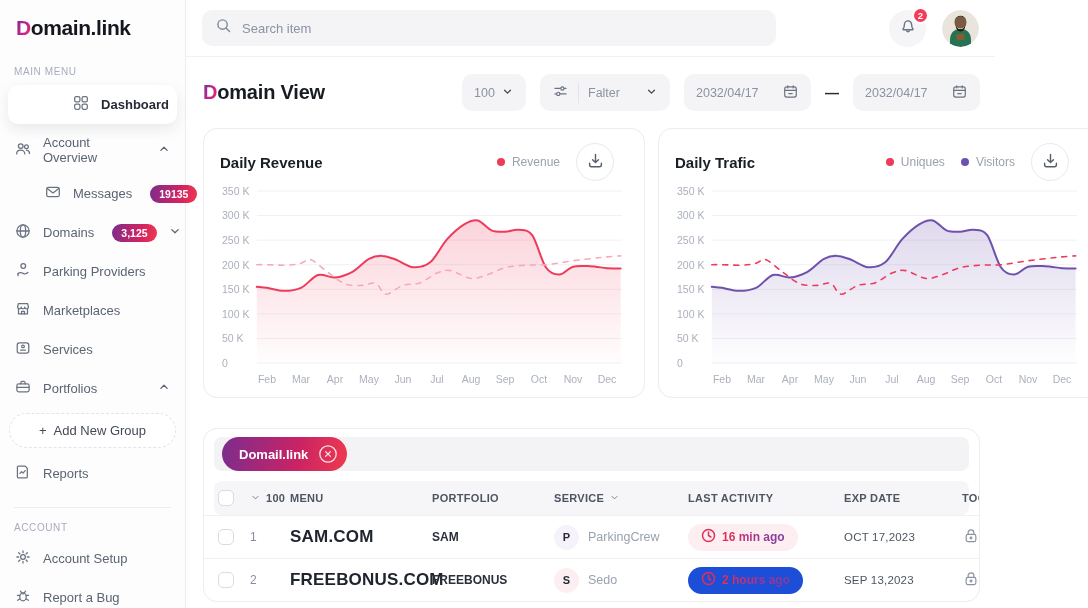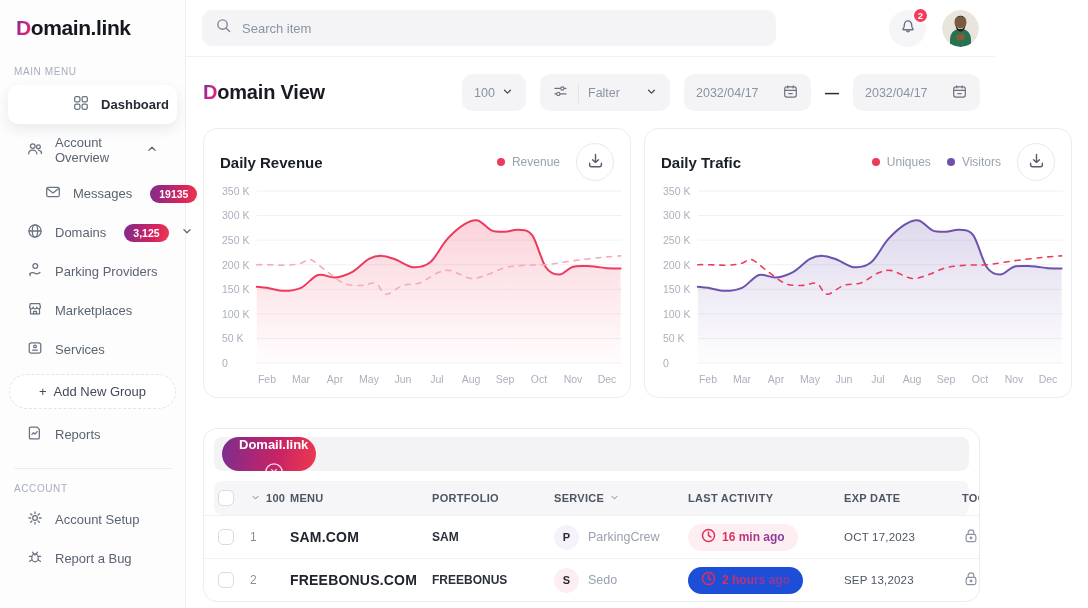--- a/index.html
+++ b/index.html
@@ -6,21 +6,21 @@
   html,body { width:1088px; height:608px; overflow:hidden; background:#fff;
     font-family:"Liberation Sans", sans-serif; color:#20242e; }
   .app { display:flex; width:995px; height:608px; }
 
   
   .sidebar { width:186px; flex:none; background:#fdfdfe; border-right:1px solid #ededf1; padding-top:14px; }
   .logo { padding:2px 16px 16px; font-size:21px; font-weight:800; letter-spacing:-.4px; color:#15171e; }
   .grad-text { background:linear-gradient(115deg,#7b2d8e 5%,#c2258f 55%,#ee2a5b 95%);
     -webkit-background-clip:text; background-clip:text; color:transparent; }
   .menu-label { font-size:10px; color:#a7adbb; letter-spacing:.6px; padding:10px 14px 6px; }
-  .nav-item { display:flex; align-items:center; gap:11px; padding:9px 26px; color:#5b6472;
+  .nav-item { display:flex; align-items:center; gap:11px; padding:9px 14px; color:#5b6472;
     font-size:13px; cursor:pointer; }
   .nav-item svg { flex:none; stroke:#6b7380; fill:none; stroke-width:1.4; stroke-linecap:round; stroke-linejoin:round; }
   .nav-item.active { background:#fff; margin:2px 8px; padding:9px 8px; border-radius:10px;
     box-shadow:0 5px 14px rgba(23,28,38,.09); color:#262b35; font-weight:700;justify-content:flex-end; }
   .nav-item.sub { padding-left:44px; }
   .pill-badge { background:linear-gradient(100deg,#7b2d8e 0%,#d6225f 65%,#ee3a4f 100%);
     color:#fff; font-size:10.5px; font-weight:700; border-radius:11px; padding:3px 9px; margin-left:7px; }
   .chev-right { margin-left:auto; }
   .add-group { margin:5px 9px 6px; height:35px; border:1.5px dashed #e3e4ea; border-radius:18px; background:#fff;
     display:flex; align-items:center; justify-content:center; gap:7px; color:#434a57; font-size:13px; cursor:pointer; }
@@ -51,48 +51,48 @@
     color:#8a93a3; font-size:12.5px; cursor:pointer; }
   .ctl svg { stroke:#6b7380; fill:none; stroke-width:1.4; stroke-linecap:round; stroke-linejoin:round; flex:none; }
   .ctl.pagesize { width:64px; padding:0 12px; justify-content:space-between; }
   .ctl.filter { width:130px; padding:0 12px; gap:9px; }
   .v-div { width:1px; height:20px; background:#e2e4ea; }
   .ctl.date { width:127px; padding:0 12px; justify-content:space-between; }
   .date-sep { color:#2a2e38; font-weight:700; font-size:14px; }
 
   
   .charts-row { display:flex; gap:13px; }
-  .chart-card { flex:1; height:270px; border:1px solid #ececf1; border-radius:14px; padding:12px 6px 0 16px; background:#fff; }
+  .chart-card { flex:1; height:270px; border:1px solid #ececf1; border-radius:14px; padding:12px 20px 0 16px; background:#fff; }
   .chart-head { display:flex; align-items:center; height:42px; padding-right:10px; }
   .chart-title { font-size:15px; font-weight:700; color:#1a1e26; }
   .legend { margin-left:auto; display:flex; align-items:center; gap:16px; }
   .legend-item { display:flex; align-items:center; gap:7px; font-size:12px; color:#9aa2ae;text-align:right; }
   .legend-dot { width:8px; height:8px; border-radius:50%; }
   .dl-btn { width:38px; height:38px; border:1px solid #e9e9ef; border-radius:50%; background:#fff; margin-left:16px;
     display:flex; align-items:center; justify-content:center; cursor:pointer; }
   .dl-btn svg { stroke:#565e6b; fill:none; stroke-width:1.5; stroke-linecap:round; stroke-linejoin:round; }
   svg.chart text { font-family:"Liberation Sans", sans-serif; font-size:10.5px; fill:#abb0bc; }
 
   
   .table-card { margin-top:30px; border:1px solid #ececf1; border-radius:14px; background:#fff; overflow:hidden; }
   .tag-bar { margin:8px 10px 10px; height:34px; background:#f3f3f6; border-radius:8px; display:flex; align-items:center; }
   .filter-tag { height:34px; margin-left:8px; display:inline-flex; align-items:center; gap:9px; padding:0 8px 0 17px;
     border-radius:17px; background:linear-gradient(100deg,#7b2d8e 0%,#c92364 60%,#ee3a4f 100%);
-    color:#fff; font-size:13px; font-weight:700; cursor:pointer;flex-direction:column; }
+    color:#fff; font-size:13px; font-weight:700; cursor:pointer; }
   .tag-x { width:22px; height:22px; flex:none; cursor:pointer; }
   .tgrid { display:grid; grid-template-columns:32px 40px 142px 122px 134px 156px 118px 1fr; align-items:center; }
   .thead { margin:0 10px; padding-left:4px; height:34px; background:#f6f6f9; border-radius:8px;
     font-size:11px; font-weight:700; color:#4d5563; letter-spacing:.3px; }
   .thead .hcell { display:flex; align-items:center; gap:5px; }
   .thead svg { stroke:#6b7380; fill:none; stroke-width:1.6; stroke-linecap:round; stroke-linejoin:round; }
   .trow { padding-left:14px; height:43px; border-top:1px solid #f1f1f4; font-size:12px; }
   .trow:first-of-type { border-top:none; }
   .cb { width:16px; height:16px; border:1.5px solid #d8dbe2; border-radius:5px; background:#fff; cursor:pointer; }
   .rnum { color:#868e9c; }
-  .rname { font-weight:700; color:#20242e; font-size:14px; letter-spacing:.2px; }
+  .rname { font-weight:700; color:#20242e; font-size:17px; letter-spacing:.2px; }
   .rport { font-weight:600; color:#2a2f39; }
   .svc { display:flex; align-items:center; gap:9px; }
   .svc-initial { width:25px; height:25px; border-radius:50%; display:flex; align-items:center; justify-content:center;
     font-size:11px; font-weight:700; color:#262b35; }
   .svc-initial.p { background:#f6f2fb; }
   .svc-initial.s { background:#fdeff1; }
   .svc-name { color:#9aa2ae; font-size:12.5px; }
   .act-pill { display:inline-flex; align-items:center; gap:6px; height:27px; border-radius:14px; padding:0 13px; }
   .act-pill svg { stroke:#e0305a; fill:none; stroke-width:1.4; stroke-linecap:round; stroke-linejoin:round; flex:none; }
   .act-pill .act-text { font-size:12px; font-weight:700;
@@ -180,20 +180,31 @@
 
     <div class="nav-item">
       <span><svg width="18" height="18" viewBox="0 0 20 20">
             <rect x="3.6" y="4.4" width="12.8" height="11.2" rx="2.4"></rect>
             <circle cx="10" cy="8.2" r="1.5"></circle>
             <path d="M7.4 12.4h5.2"></path>
           </svg></span>
       <span>Services</span>
     </div>
 
+    <div class="nav-item">
+      <span><svg width="18" height="18" viewBox="0 0 20 20">
+            <rect x="3.2" y="6.6" width="13.6" height="8.8" rx="2"></rect>
+            <path d="M7.6 6.6V5.4a1.6 1.6 0 0 1 1.6-1.6h1.6a1.6 1.6 0 0 1 1.6 1.6v1.2"></path>
+            <path d="M3.4 10.4h13.2"></path>
+          </svg></span>
+      <span>Portfolios</span>
+      <span class="chev-right"><svg width="14" height="14" viewBox="0 0 20 20" style="stroke:#5b6472;fill:none;stroke-width:1.8;stroke-linecap:round;stroke-linejoin:round">
+            <path d="M5.5 12 10 7.5 14.5 12"></path>
+          </svg></span>
+    </div>
 
     <div class="add-group">
       <span>+</span>
       <span>Add New Group</span>
     </div>
 
     <div class="nav-item">
       <span><svg width="18" height="18" viewBox="0 0 20 20">
             <path d="M5.2 3.4h7l2.6 2.6v9.2a1.4 1.4 0 0 1-1.4 1.4H5.2a1.4 1.4 0 0 1-1.4-1.4V4.8a1.4 1.4 0 0 1 1.4-1.4z"></path>
             <path d="M6.6 11.6l1.8-2 1.6 1.6 2.4-2.8"></path>

